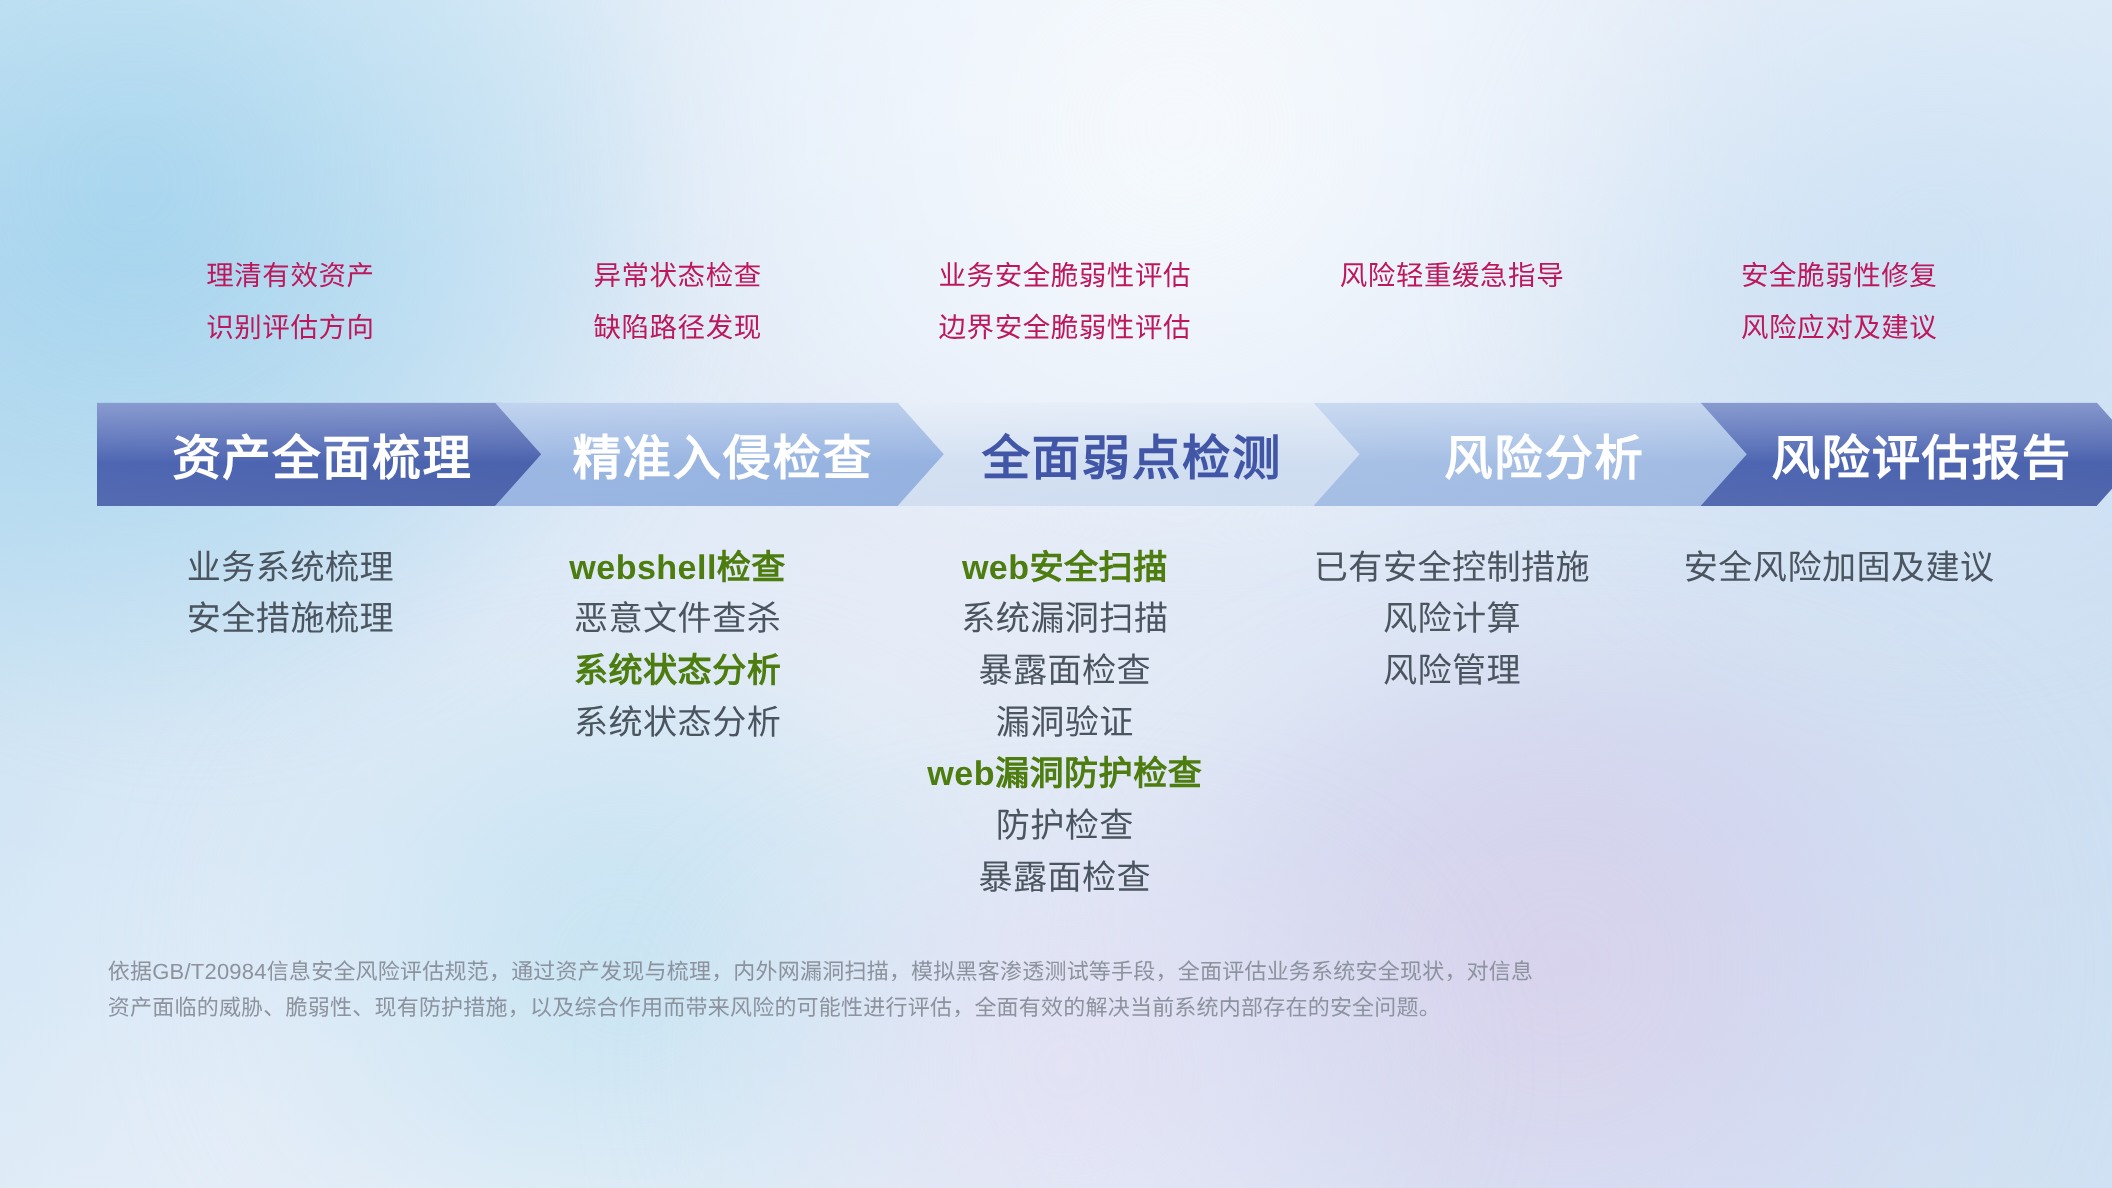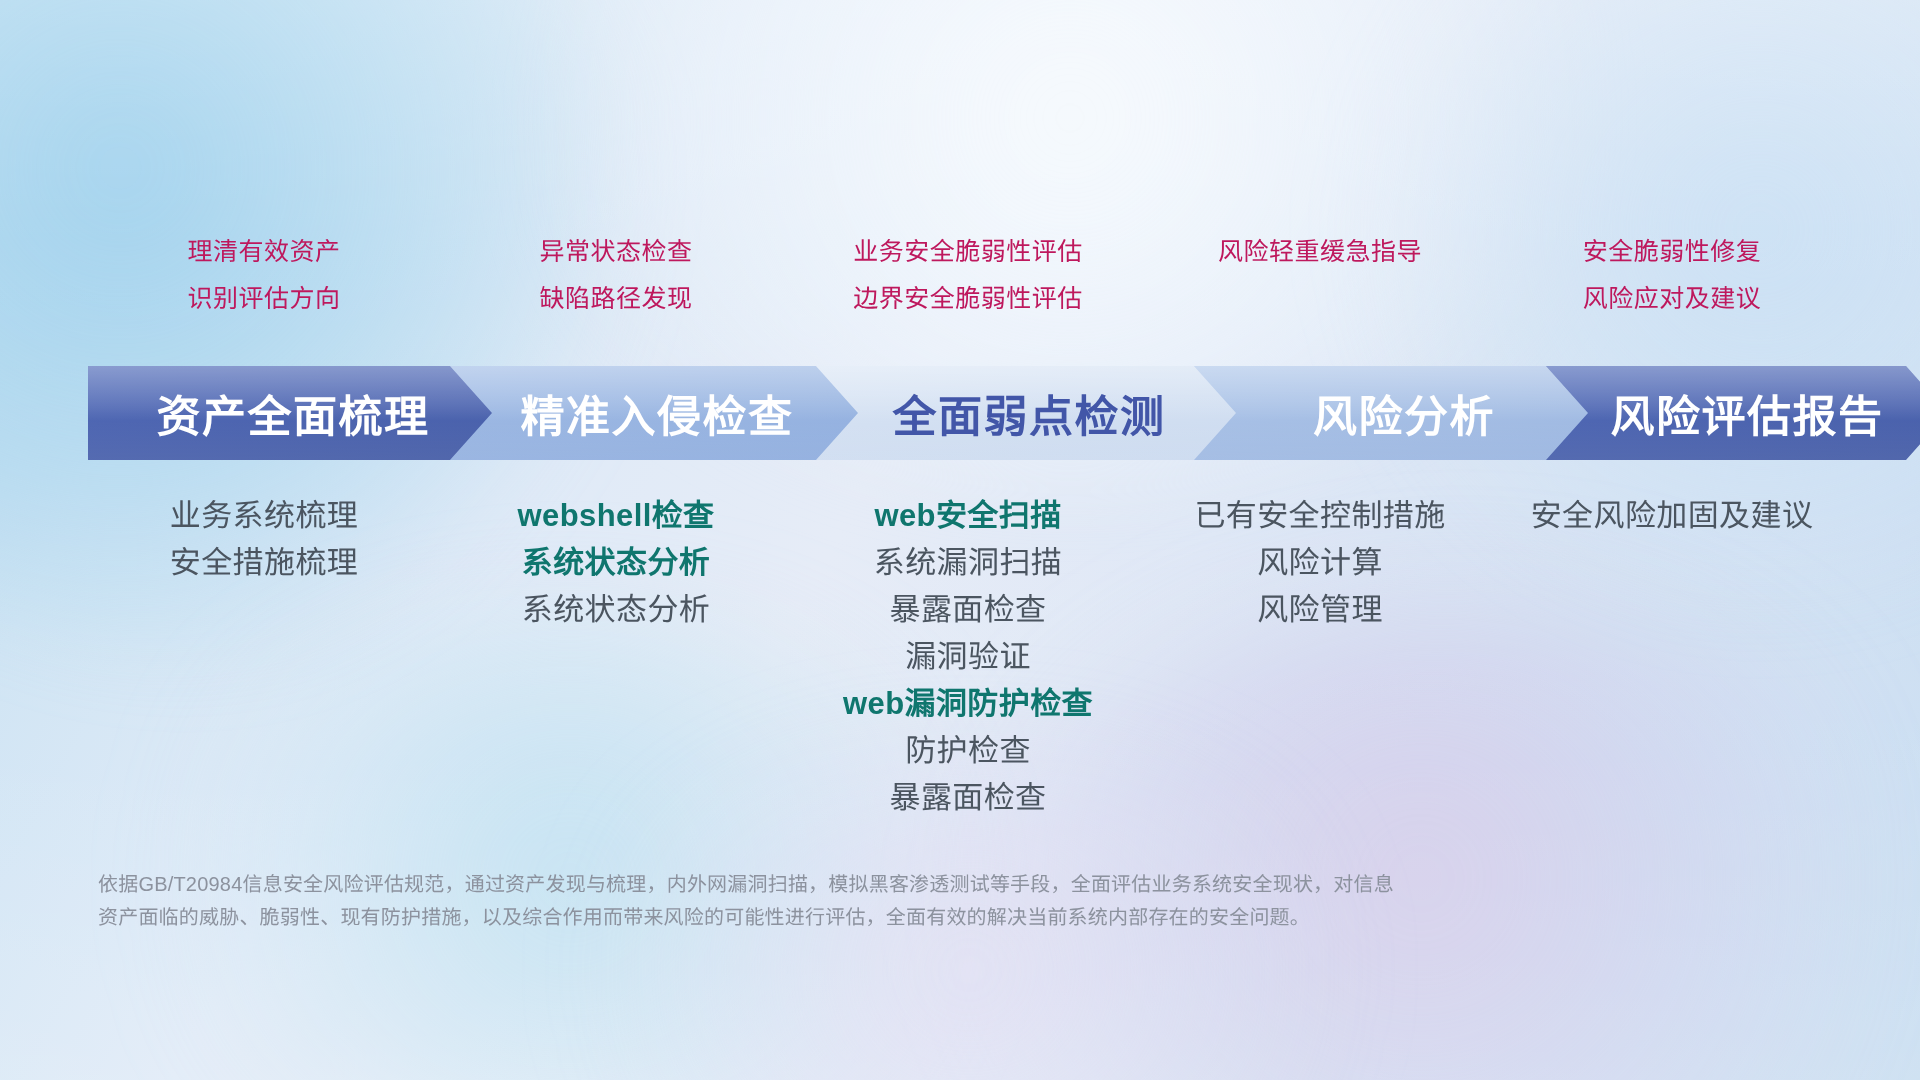--- a/index.html
+++ b/index.html
@@ -186,21 +186,21 @@
     top: 492px;
   }
   .bot-col {
     text-align: center;
     color: #4b5560;
     font-size: 31px;
     line-height: 47px;
     letter-spacing: 0.4px;
   }
   .bot-col .line { display: block; white-space: nowrap; }
-  .bot-col .line.emph { font-weight: 700; color: #0f766e; }
+  .bot-col .line.emph { font-weight: 700; color: #4d7c0f; }
 
   
   .footer {
     position: absolute;
     left: 98px;
     top: 868px;
     width: 1560px;
     color: #8c929e;
     font-size: 20px;
     line-height: 33px;
@@ -288,20 +288,21 @@
 
     <div class="cols bottom-lists">
 
       <div class="bot-col">
         <span class="line">业务系统梳理</span>
         <span class="line">安全措施梳理</span>
       </div>
 
       <div class="bot-col">
         <span class="line emph">webshell检查</span>
+        <span class="line">恶意文件查杀</span>
         <span class="line emph">系统状态分析</span>
         <span class="line">系统状态分析</span>
       </div>
 
       <div class="bot-col">
         <span class="line emph">web安全扫描</span>
         <span class="line">系统漏洞扫描</span>
         <span class="line">暴露面检查</span>
         <span class="line">漏洞验证</span>
         <span class="line emph">web漏洞防护检查</span>

